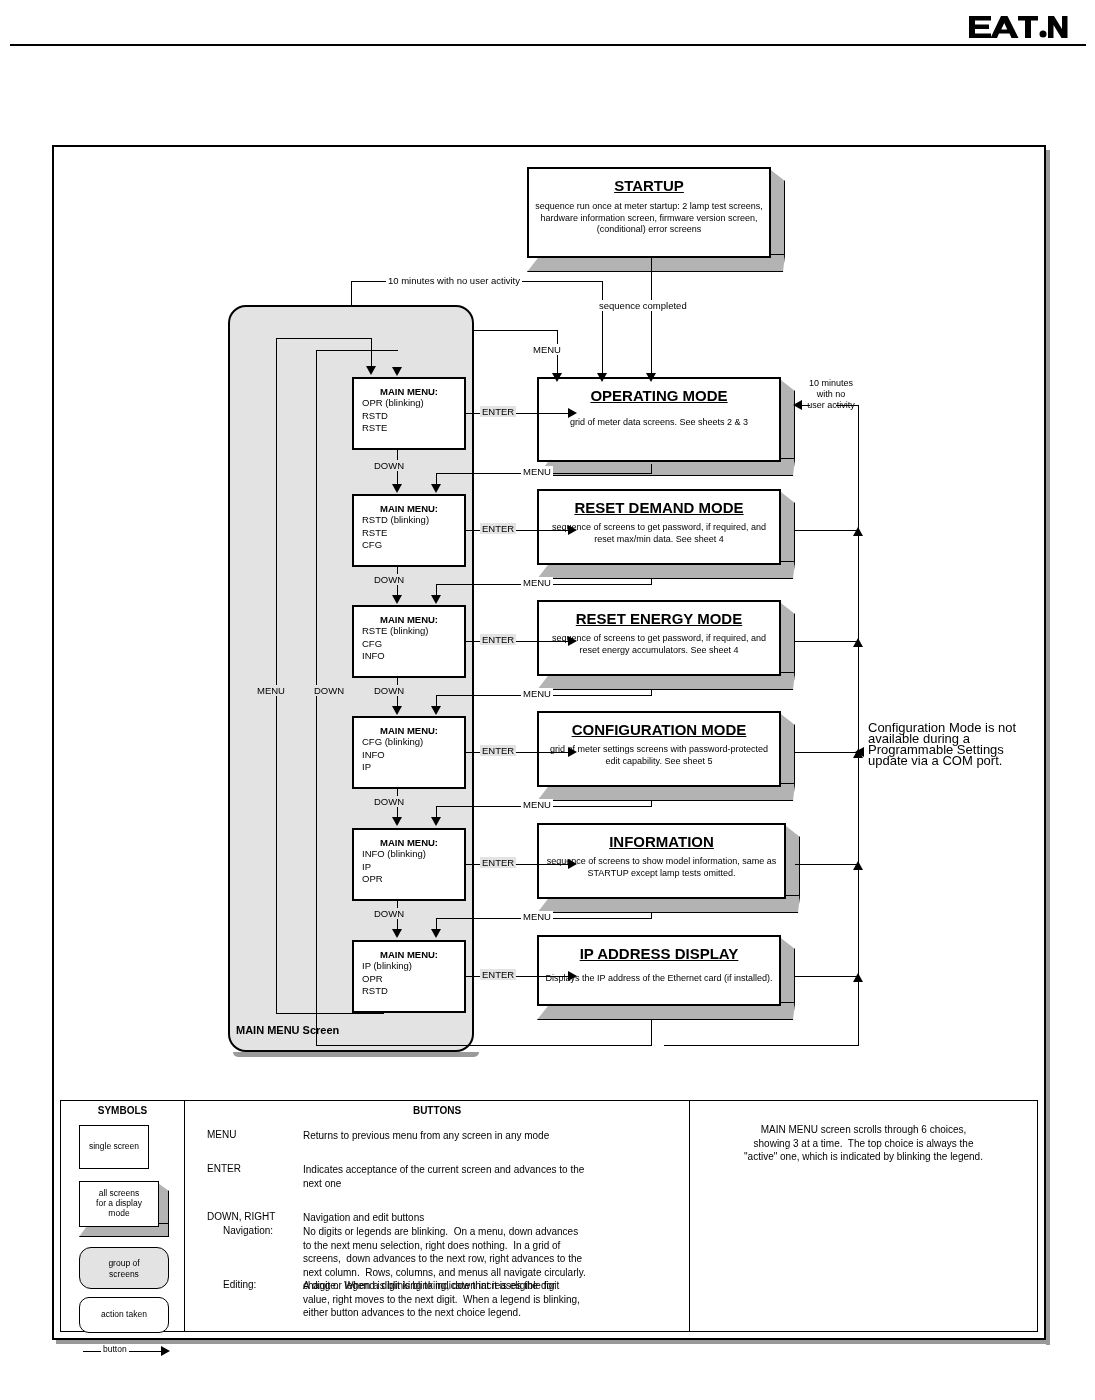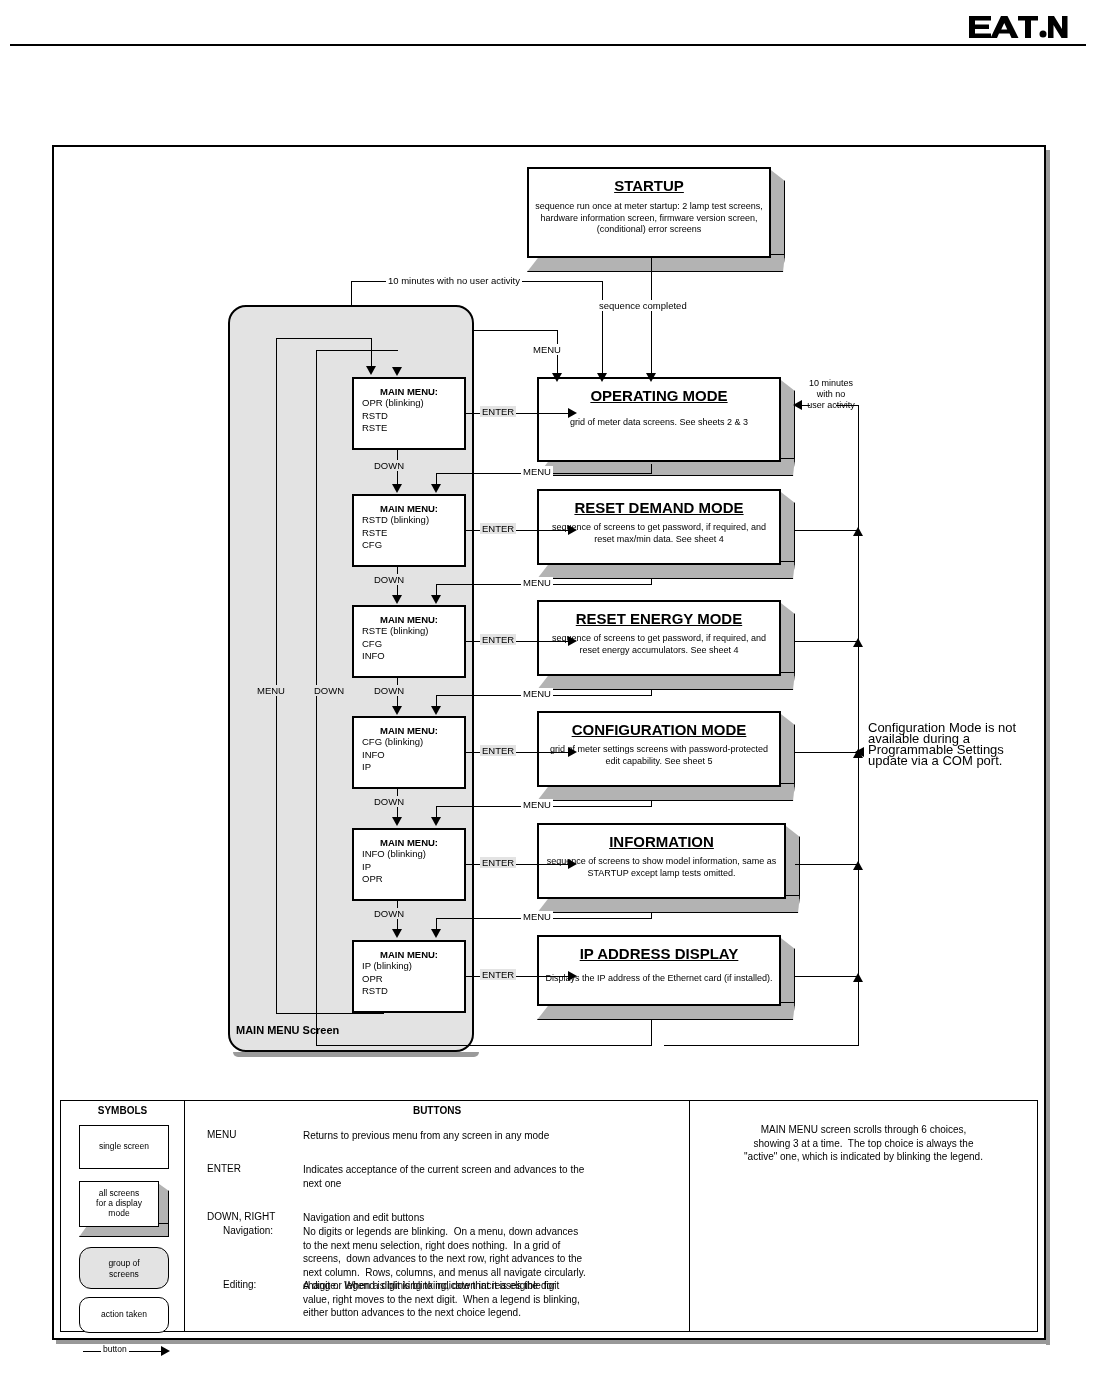--- a/index.html
+++ b/index.html
@@ -62,21 +62,21 @@
   
   #legend-row{position:absolute;left:60px;top:1100px;width:978px;height:232px;}
   #symbols-cell{position:absolute;left:0px;top:0px;width:125px;height:232px;
       border:1.5px solid #000;box-sizing:border-box;background:#fff;}
   #buttons-cell{position:absolute;left:125px;top:0px;width:505px;height:232px;
       border:1.5px solid #000;border-left:none;box-sizing:border-box;background:#fff;}
   #note-cell{position:absolute;left:630px;top:0px;width:348px;height:232px;
       border:1.5px solid #000;border-left:none;box-sizing:border-box;background:#fff;}
   .cell-title{text-align:center;font-size:10px;font-weight:bold;margin-top:4px;}
 
-  .sym-single{position:absolute;left:18px;top:24px;width:90px;height:44px;
+  .sym-single{position:absolute;left:18px;top:24px;width:70px;height:44px;
       border:1.5px solid #000;background:#fff;box-sizing:border-box;}
   .sym-single span{display:block;text-align:center;font-size:8.5px;margin-top:15px;}
 
   .sym3d{position:absolute;left:18px;top:80px;width:90px;height:56px;}
   .sym3d .f{position:absolute;left:0;top:0;right:10px;bottom:10px;border:1.5px solid #000;background:#fff;z-index:3;}
   .sym3d .s{position:absolute;right:0;top:0;width:12px;bottom:10px;background:#b3b3b3;border:1px solid #000;
       clip-path:polygon(0 0,100% 10px,100% 100%,0 100%);z-index:1;}
   .sym3d .b{position:absolute;left:0;bottom:0;right:0;height:12px;background:#b3b3b3;border:1px solid #000;
       clip-path:polygon(10px 0,100% 0,100% 100%,0 100%);z-index:1;}
   .sym3d span{position:absolute;left:2px;right:12px;top:7px;text-align:center;font-size:8.5px;line-height:10px;z-index:4;}

